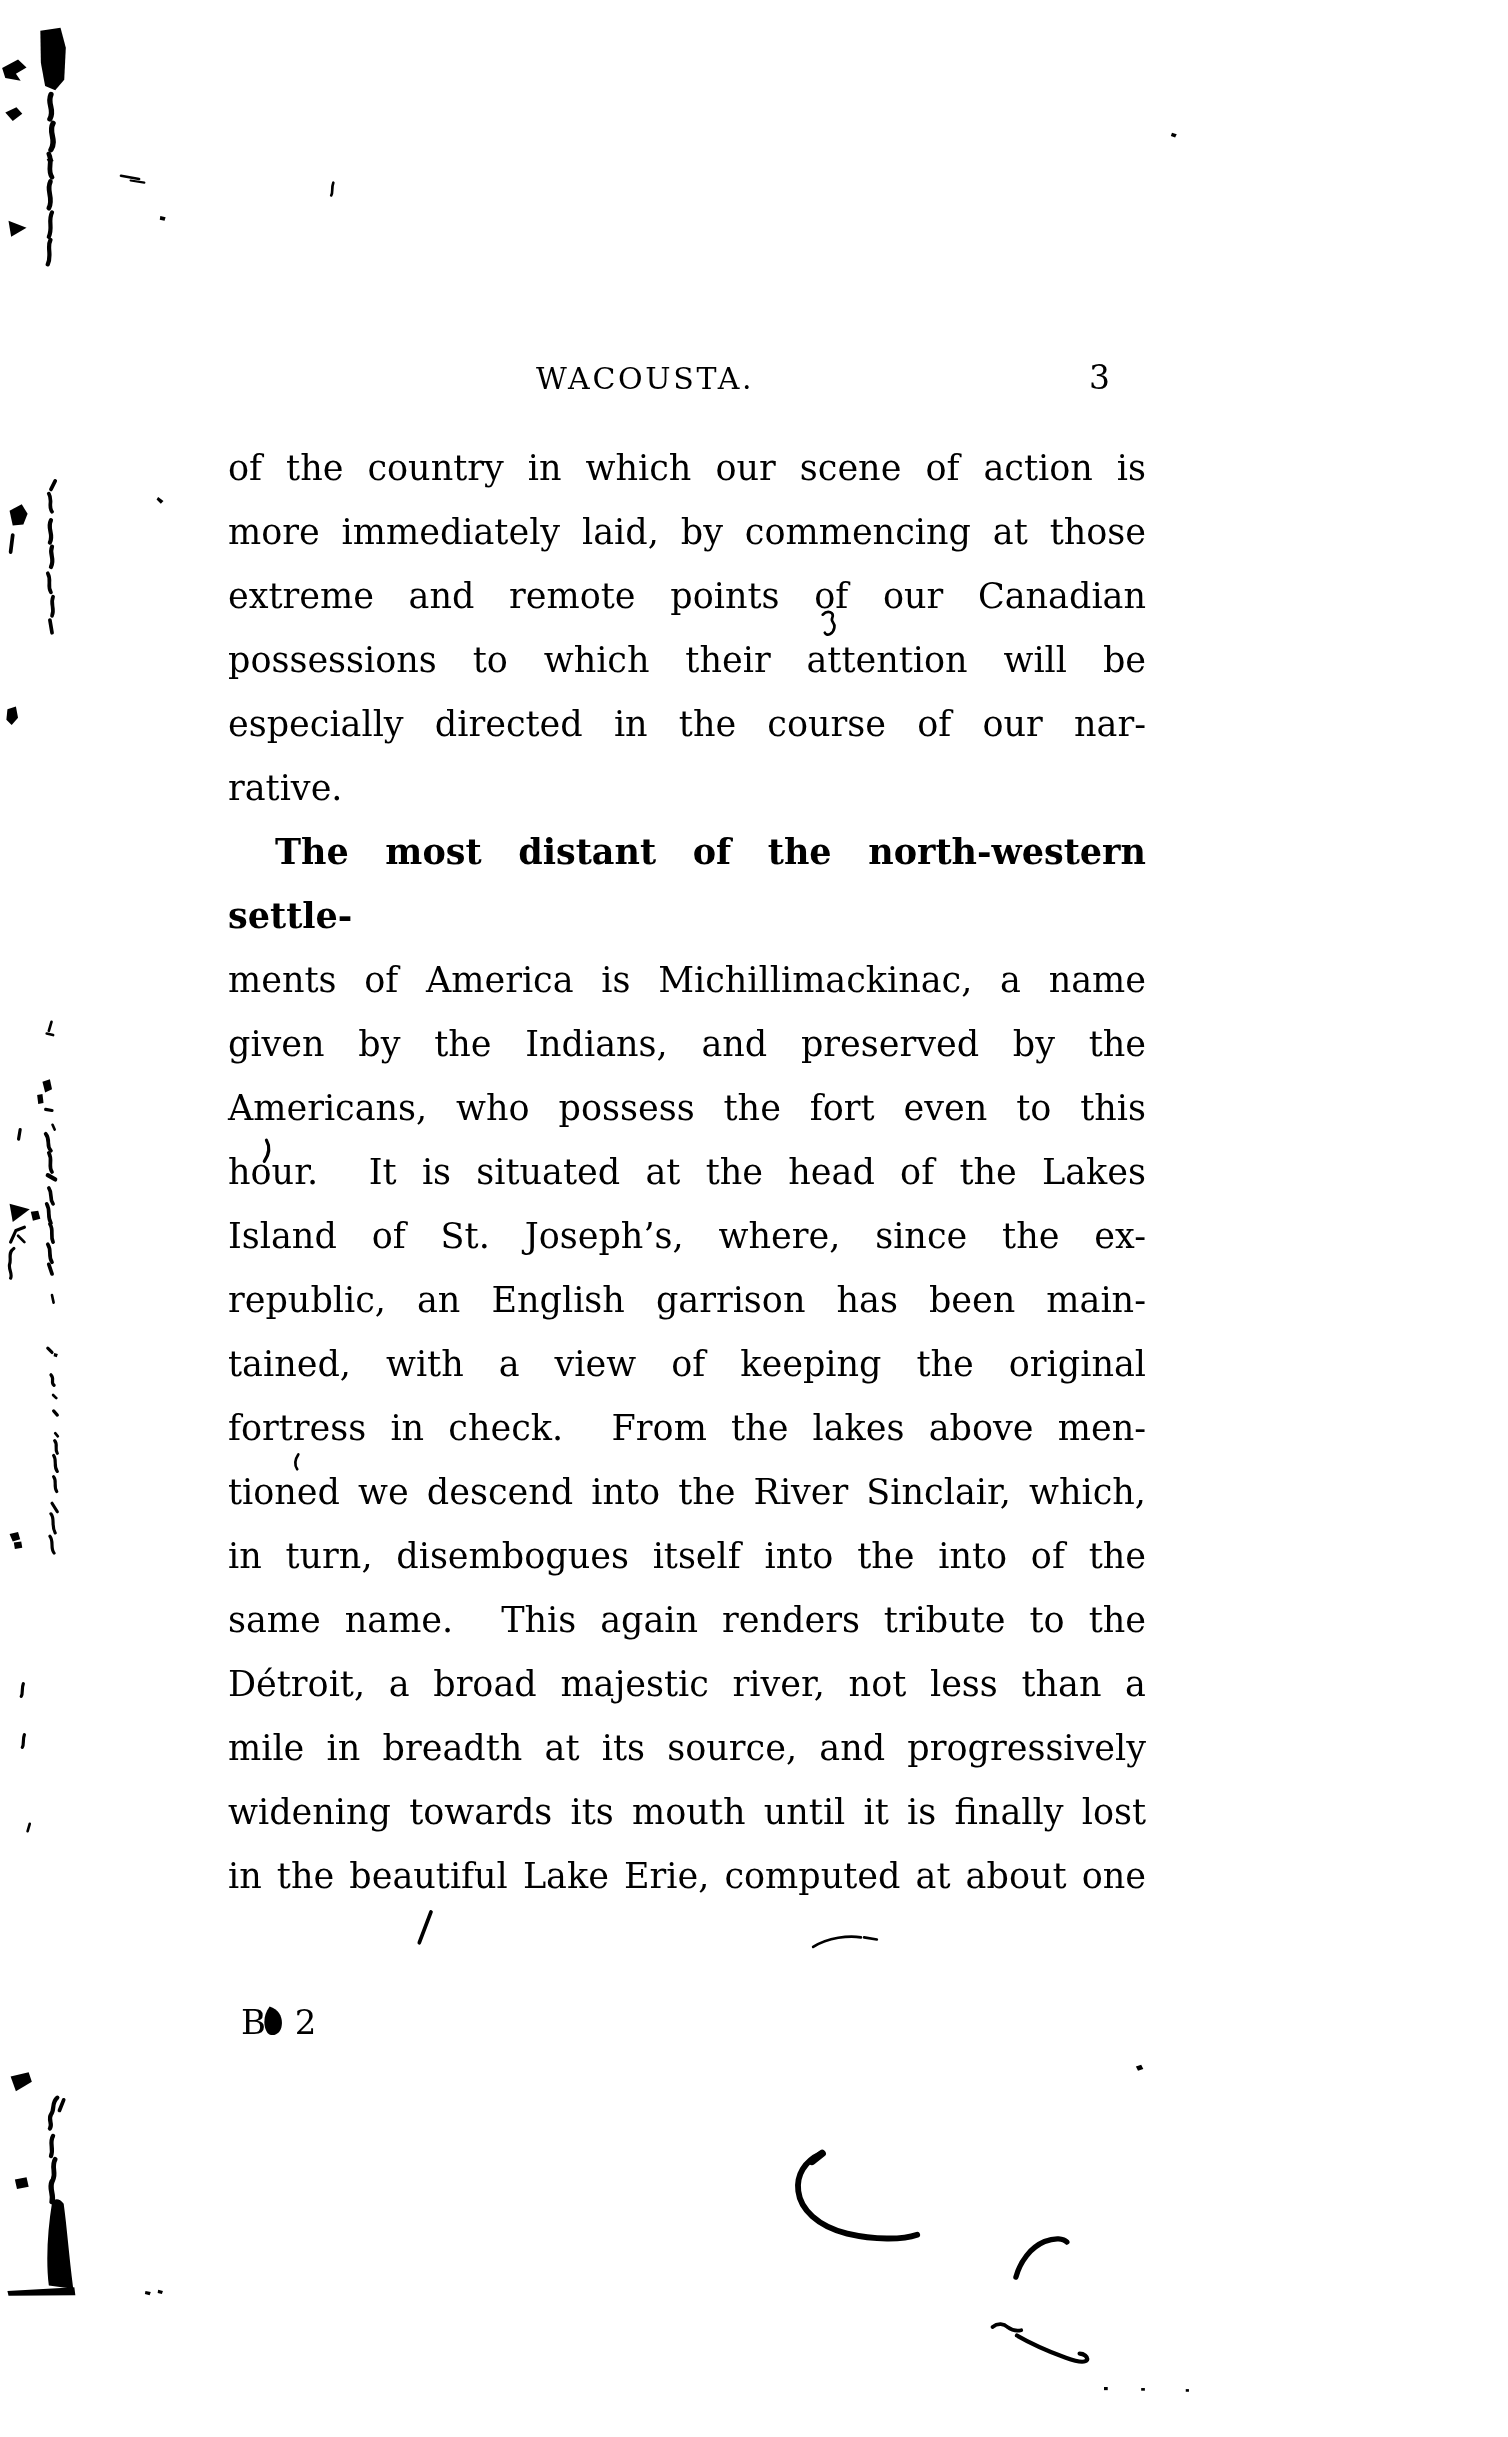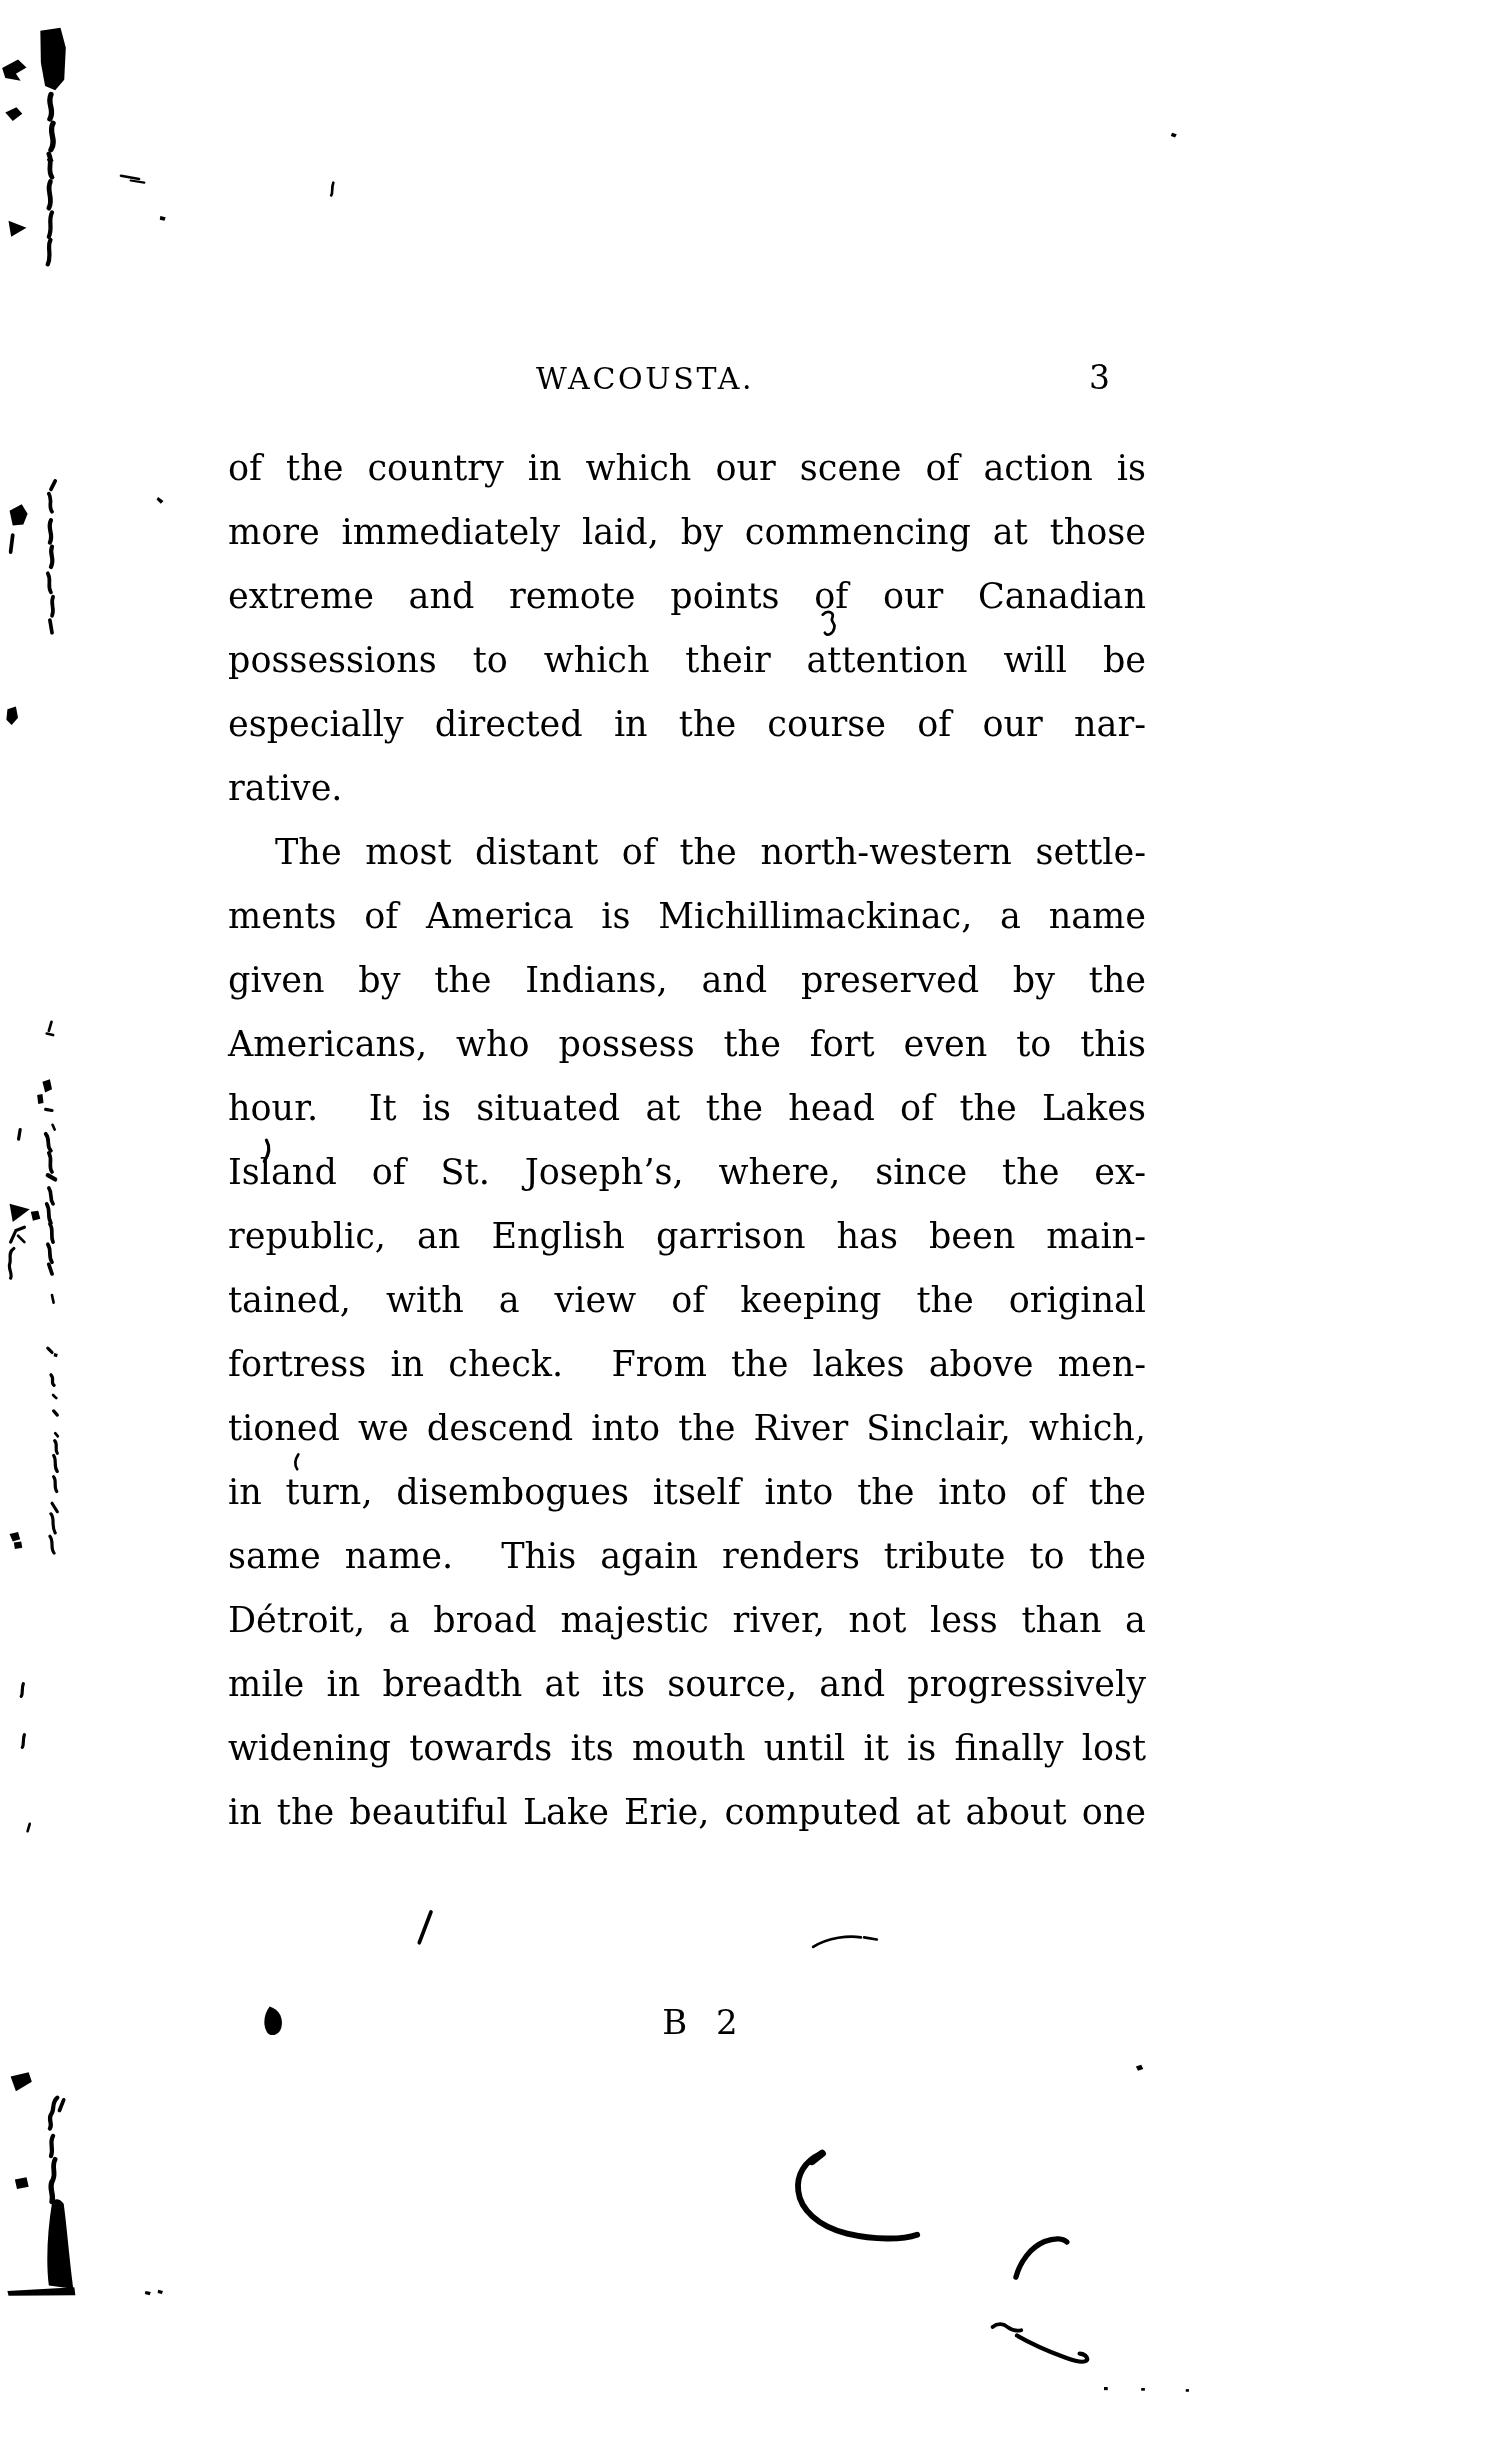--- a/index.html
+++ b/index.html
@@ -33,25 +33,26 @@
   .line{
     text-align:justify;
     text-align-last:justify;
   }
   .line.left{
     text-align:right;
     text-align-last:left;
   }
   .line.indent{
     text-indent:47px;
+    font-weight:bold;
   }
   .signature-mark{
     position:absolute;
     left:241px;top:2002px;width:918px;
-    text-align:center;
+    text-align:left;
     font-size:34px;
     word-spacing:18px;
   }
   .scan-artifacts{
     position:absolute;
     left:0;top:0;width:100%;height:100%;
     pointer-events:none;
   }
 </style>
 </head>

